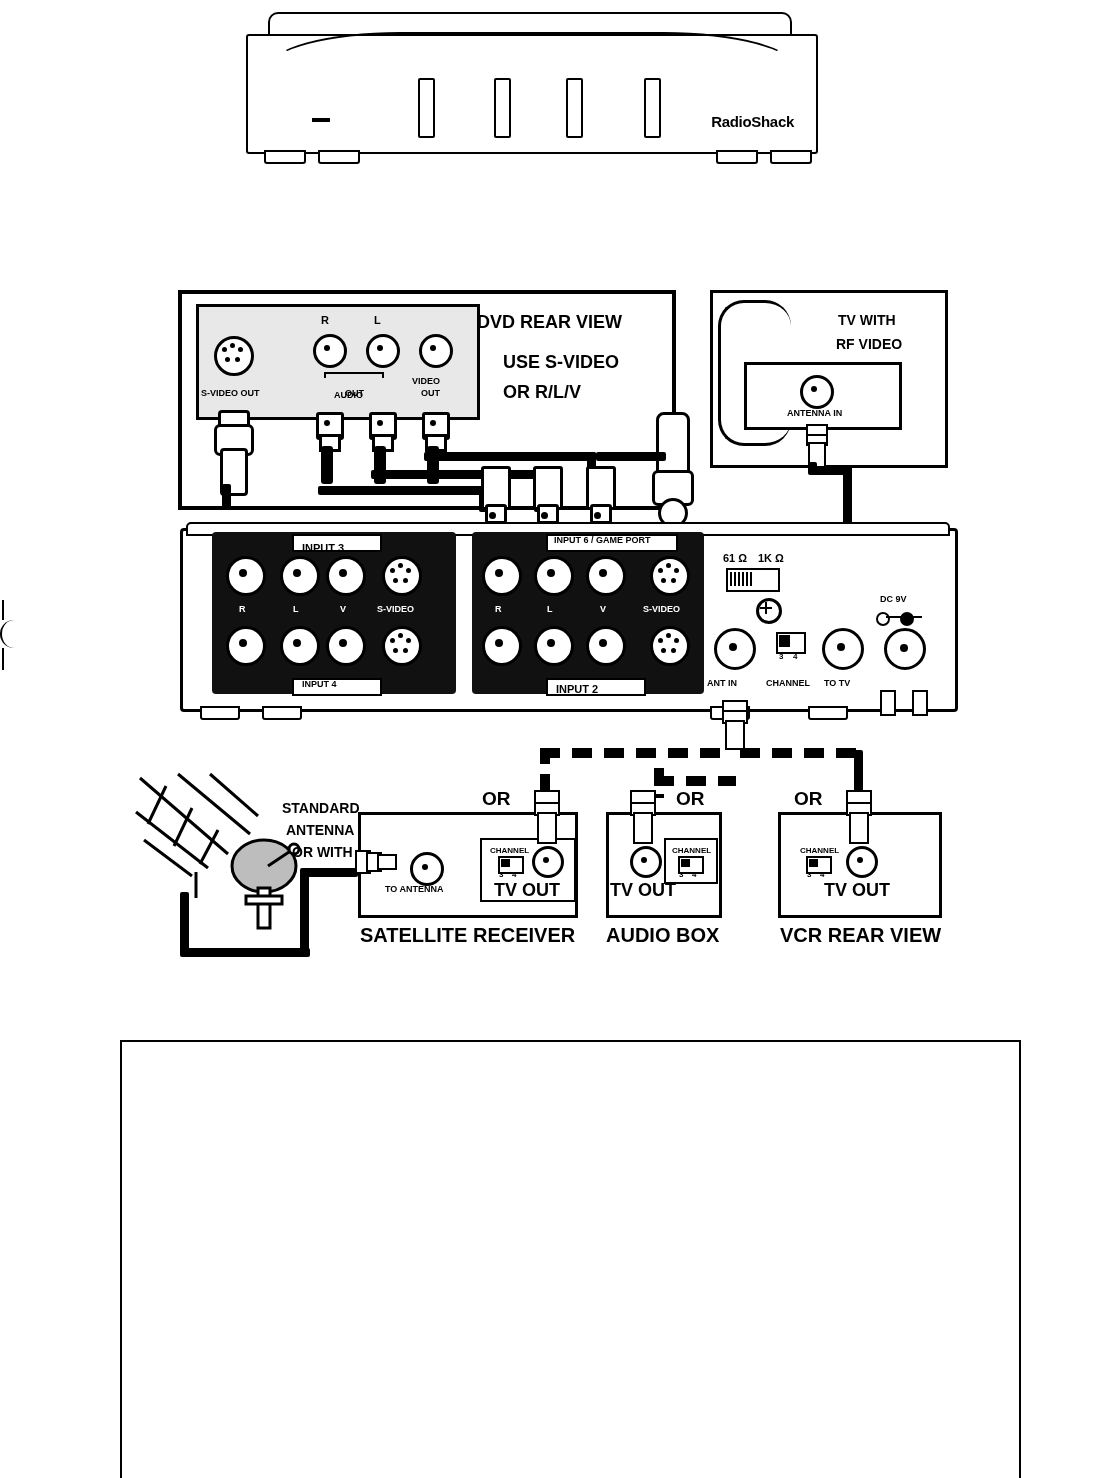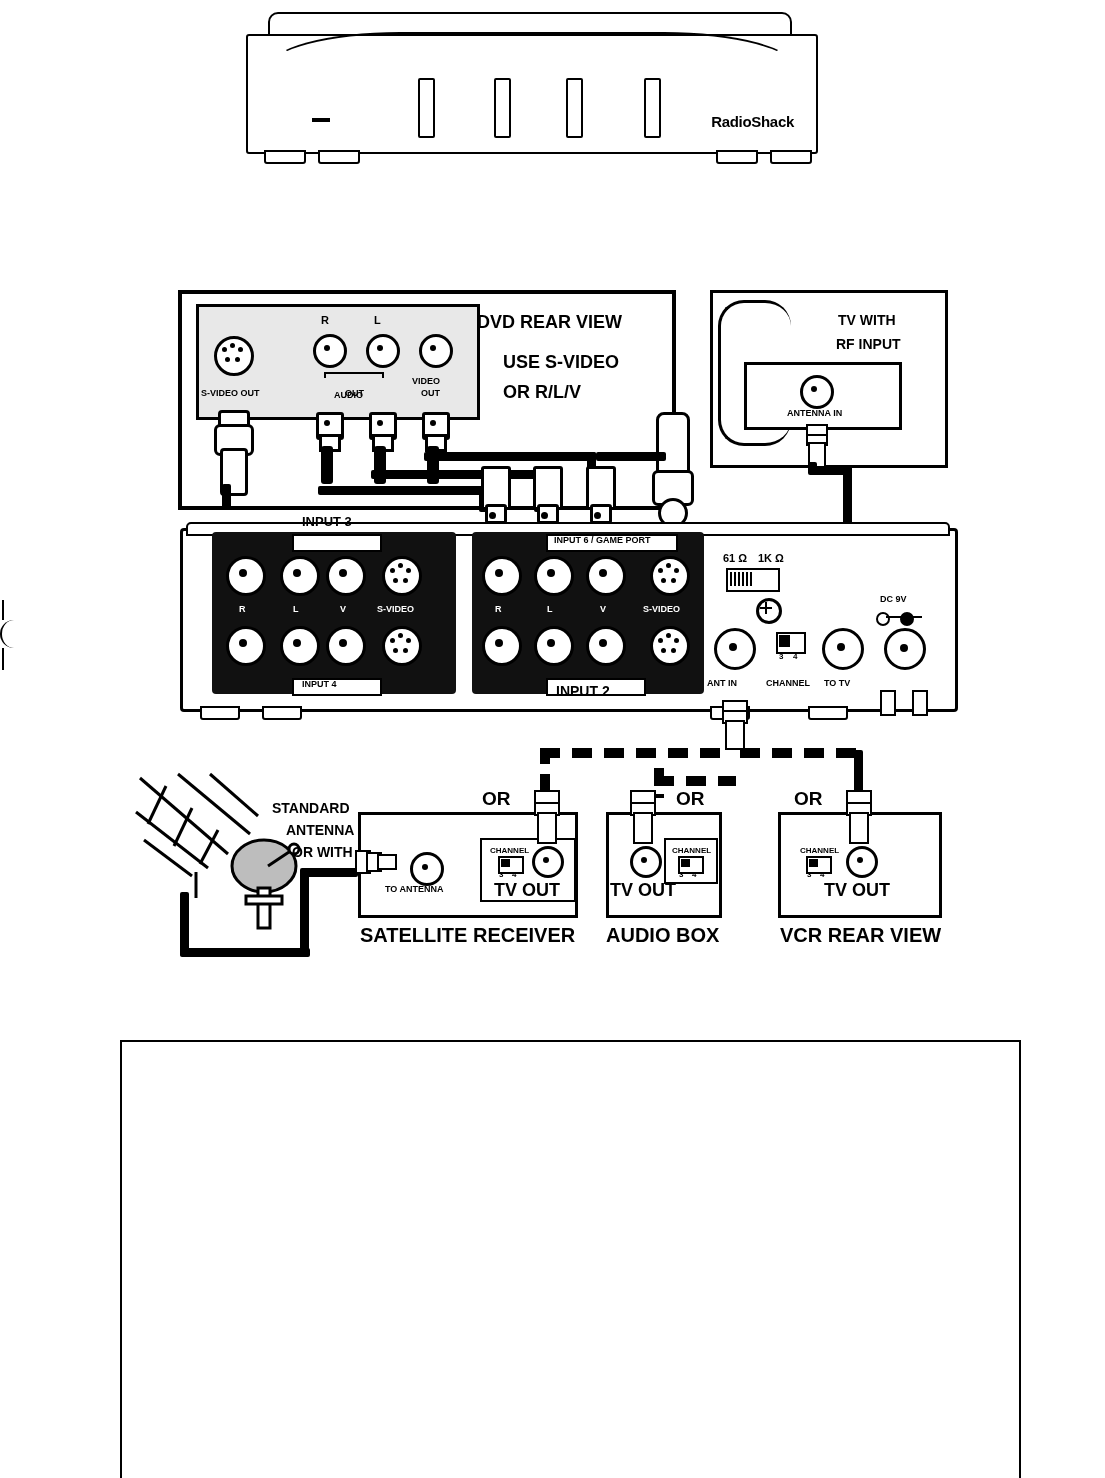--- a/index.html
+++ b/index.html
@@ -146,21 +146,21 @@
 
 <div class="abs" style="left:652px;top:412px;width:36px;height:118px;">
   <div class="abs" style="left:4px;top:0;width:28px;height:60px;border:3px solid #000;background:#fff;border-radius:8px;"></div>
   <div class="abs" style="left:0px;top:58px;width:36px;height:30px;border:3px solid #000;background:#fff;border-radius:6px;"></div>
   <div class="abs" style="left:6px;top:86px;width:24px;height:24px;border:3px solid #000;background:#fff;border-radius:50%;"></div>
 </div>
 <div class="cable" style="left:596px;top:452px;width:70px;height:9px;"></div>
 
 <div class="panel" style="left:710px;top:290px;width:232px;height:172px;border-width:3px;"></div>
 <div class="lbl med" style="left:838px;top:312px;">TV WITH</div>
-<div class="lbl med" style="left:836px;top:336px;">RF INPUT</div>
+<div class="lbl med" style="left:836px;top:336px;">RF VIDEO</div>
 <div class="abs" style="left:718px;top:300px;width:70px;height:140px;border:3px solid #000;border-radius:26px;border-right:none;"></div>
 <div class="panel" style="left:744px;top:362px;width:152px;height:62px;border-width:3px;"></div>
 <div class="coax" style="left:800px;top:375px;width:28px;height:28px;">
     <div class="rca-in" style="left:8px;top:8px;width:6px;height:6px;"></div>
   </div>
 <div class="lbl tiny" style="left:787px;top:408px;">ANTENNA IN</div>
 <div class="abs" style="left:806px;top:424px;width:18px;height:40px;">
   <div class="abs" style="left:0;top:0;width:18px;height:10px;border:2px solid #000;background:#fff;"></div>
   <div class="abs" style="left:0;top:10px;width:18px;height:8px;border:2px solid #000;background:#fff;"></div>
   <div class="abs" style="left:2px;top:18px;width:14px;height:22px;border:2px solid #000;background:#fff;"></div>
@@ -173,21 +173,21 @@
 <div class="abs" style="left:186px;top:522px;width:760px;height:10px;border:2px solid #000;background:#fff;border-radius:5px 5px 0 0;"></div>
 <div class="foot" style="left:200px;top:706px;width:36px;"></div>
 <div class="foot" style="left:262px;top:706px;width:36px;"></div>
 <div class="foot" style="left:710px;top:706px;width:36px;"></div>
 <div class="foot" style="left:808px;top:706px;width:36px;"></div>
 <div class="abs" style="left:880px;top:690px;width:12px;height:22px;border:2px solid #000;background:#fff;"></div>
 <div class="abs" style="left:912px;top:690px;width:12px;height:22px;border:2px solid #000;background:#fff;"></div>
 
 <div class="blk" style="left:212px;top:532px;width:244px;height:162px;border-radius:4px;"></div>
 <div class="abs" style="left:292px;top:534px;width:86px;height:14px;background:#fff;border:2px solid #000;"></div>
-<div class="lbl tiny" style="left:302px;top:514px;font-size:13px;">INPUT 3</div>
+<div class="lbl tiny" style="left:302px;top:542px;font-size:11px;">INPUT 3</div>
 <div class="abs" style="left:292px;top:678px;width:86px;height:14px;background:#fff;border:2px solid #000;"></div>
 <div class="lbl tiny" style="left:302px;top:679px;font-size:9px;">INPUT 4</div>
 
 <div class="rca" style="left:226px;top:556px;width:34px;height:34px;">
     <div class="rca-in" style="left:10px;top:10px;width:8px;height:8px;"></div>
   </div>
 <div class="rca" style="left:280px;top:556px;width:34px;height:34px;">
     <div class="rca-in" style="left:10px;top:10px;width:8px;height:8px;"></div>
   </div>
 <div class="rca" style="left:326px;top:556px;width:34px;height:34px;">
@@ -219,21 +219,21 @@
 </div>
 <div class="lbl tiny" style="left:239px;top:604px;color:#fff;">R</div>
 <div class="lbl tiny" style="left:293px;top:604px;color:#fff;">L</div>
 <div class="lbl tiny" style="left:340px;top:604px;color:#fff;">V</div>
 <div class="lbl tiny" style="left:377px;top:604px;color:#fff;">S-VIDEO</div>
 
 <div class="blk" style="left:472px;top:532px;width:232px;height:162px;border-radius:4px;"></div>
 <div class="abs" style="left:546px;top:534px;width:128px;height:14px;background:#fff;border:2px solid #000;"></div>
 <div class="lbl tiny" style="left:554px;top:535px;font-size:9px;">INPUT 6 / GAME PORT</div>
 <div class="abs" style="left:546px;top:678px;width:96px;height:14px;background:#fff;border:2px solid #000;"></div>
-<div class="lbl tiny" style="left:556px;top:683px;font-size:14px;">INPUT 2</div>
+<div class="lbl tiny" style="left:556px;top:683px;font-size:11px;">INPUT 2</div>
 
 <div class="rca" style="left:482px;top:556px;width:34px;height:34px;">
     <div class="rca-in" style="left:10px;top:10px;width:8px;height:8px;"></div>
   </div>
 <div class="rca" style="left:534px;top:556px;width:34px;height:34px;">
     <div class="rca-in" style="left:10px;top:10px;width:8px;height:8px;"></div>
   </div>
 <div class="rca" style="left:586px;top:556px;width:34px;height:34px;">
     <div class="rca-in" style="left:10px;top:10px;width:8px;height:8px;"></div>
   </div>
@@ -333,21 +333,21 @@
 </div>
 <div class="abs" style="left:228px;top:838px;width:82px;height:96px;">
   <svg width="82" height="96" viewBox="0 0 82 96">
     <ellipse cx="36" cy="28" rx="32" ry="26" fill="#bdbdbd" stroke="#000" stroke-width="3"></ellipse>
     <line x1="40" y1="28" x2="64" y2="12" stroke="#000" stroke-width="3"></line>
     <circle cx="66" cy="11" r="5" fill="#fff" stroke="#000" stroke-width="3"></circle>
     <rect x="30" y="50" width="12" height="40" fill="#fff" stroke="#000" stroke-width="3"></rect>
     <rect x="18" y="58" width="36" height="8" fill="#fff" stroke="#000" stroke-width="3"></rect>
   </svg>
 </div>
-<div class="lbl med" style="left:272px;top:800px;">STANDARD</div>
+<div class="lbl med" style="left:282px;top:800px;">STANDARD</div>
 <div class="lbl med" style="left:286px;top:822px;">ANTENNA</div>
 <div class="lbl med" style="left:292px;top:844px;">OR WITH</div>
 <div class="cable" style="left:180px;top:892px;width:9px;height:64px;"></div>
 <div class="cable" style="left:180px;top:948px;width:130px;height:9px;"></div>
 <div class="cable" style="left:300px;top:870px;width:9px;height:86px;"></div>
 <div class="cable" style="left:300px;top:868px;width:58px;height:9px;"></div>
 
 <div class="panel" style="left:358px;top:812px;width:214px;height:100px;"></div>
 <div class="coax" style="left:410px;top:852px;width:28px;height:28px;">
     <div class="rca-in" style="left:9px;top:9px;width:6px;height:6px;"></div>

